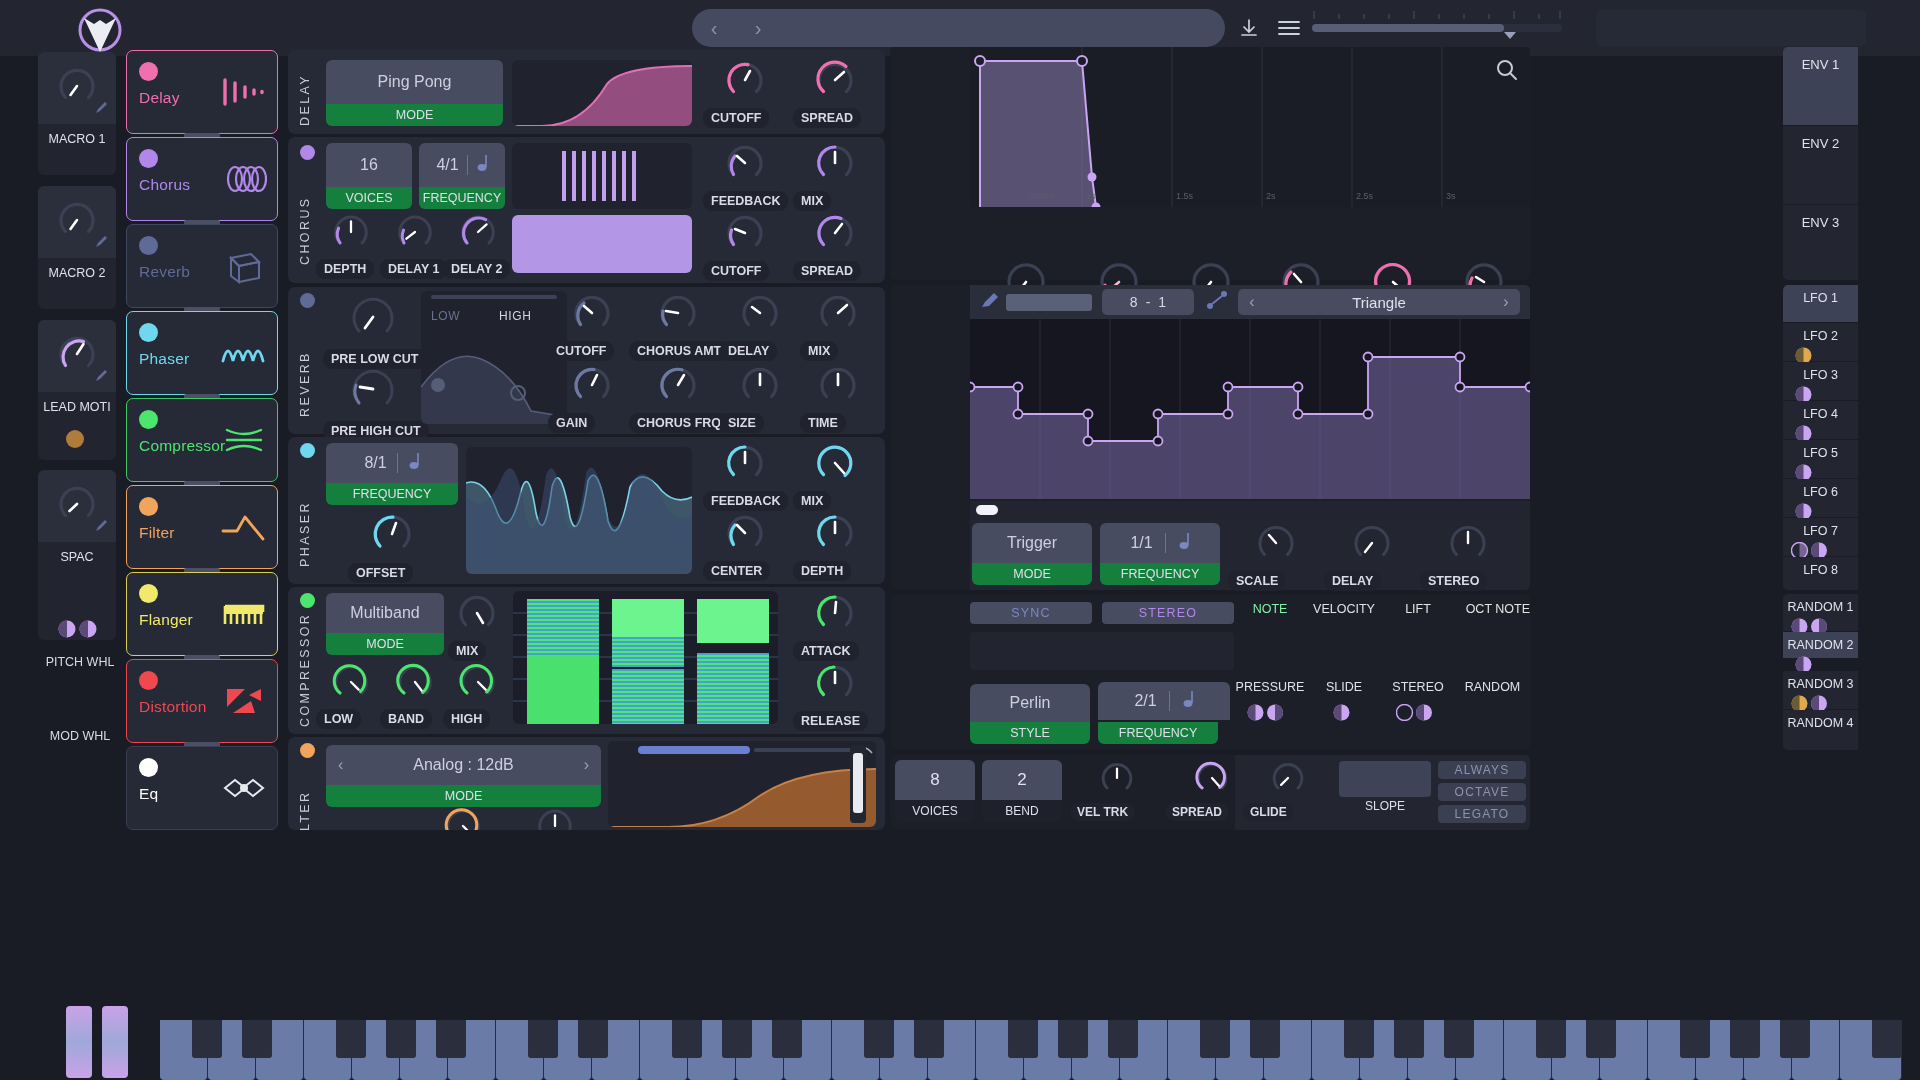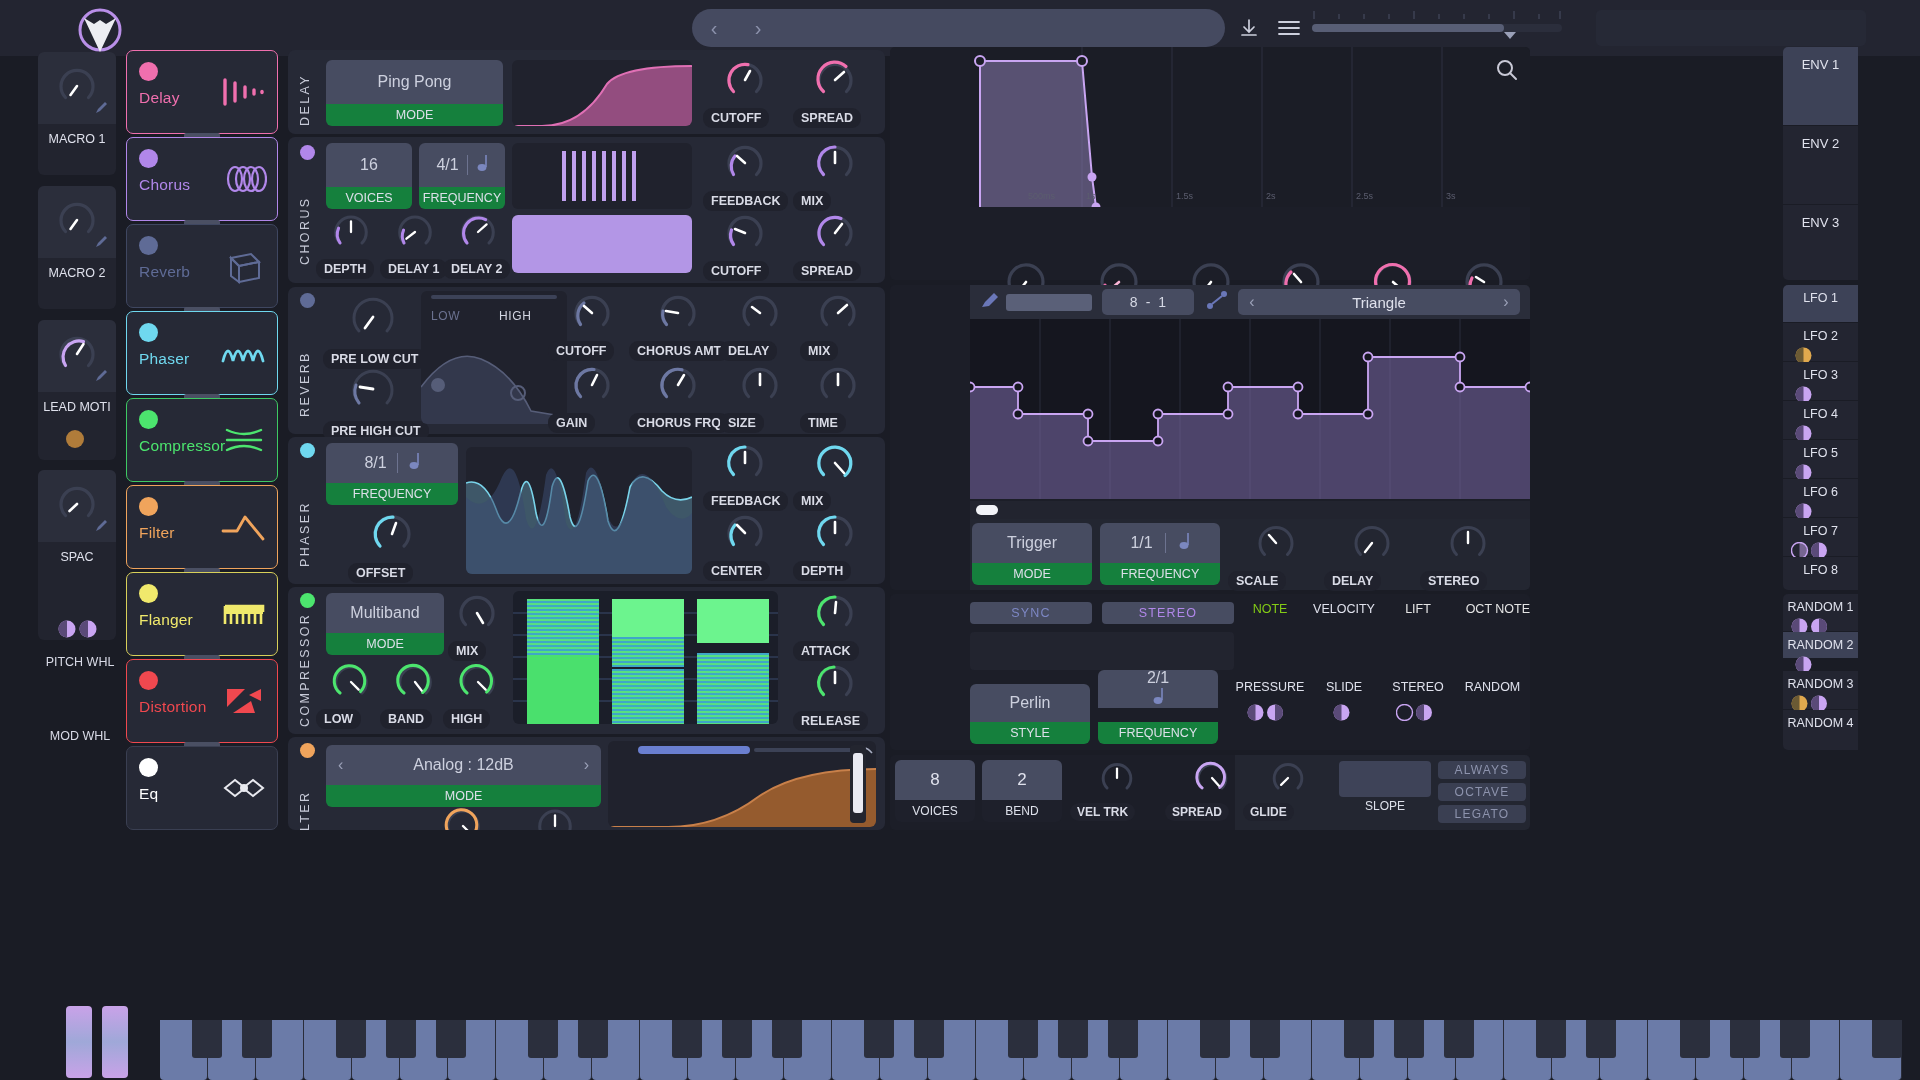--- a/index.html
+++ b/index.html
@@ -1059,34 +1059,34 @@
     </div>
 
     <div style="position:absolute; left:80px; top:4px; width:257px; height:45px;">
       <div style="position:absolute;left:0;top:4px;width:122px;height:22px;background:#474c61;border-radius:4px;display:flex;align-items:center;justify-content:center;font-size:12.5px;letter-spacing:1.2px;color:#7d87c4;">SYNC</div>
       <div style="position:absolute;left:132px;top:4px;width:132px;height:22px;background:#474c61;border-radius:4px;display:flex;align-items:center;justify-content:center;font-size:12.5px;letter-spacing:1.2px;color:#b187ea;">STEREO</div>
       <div style="position:absolute;left:0;top:34px;width:264px;height:38px;background:#22242f;border-radius:4px;"></div>
     </div>
 
     <div class="combo" style="left:80px; top:90px; width:120px; height:38px;">Perlin</div>
     <div class="combolbl" style="left:80px; top:128px; width:120px; height:22px;">STYLE</div>
-    <div class="combo" style="left:208px; top:76px; width:120px; height:38px;flex-direction:column;">
+    <div class="combo" style="left:208px; top:88px; width:132px; height:38px;">
       <span>2/1</span>
       <span style="display:inline-block;width:1px;height:20px;background:#6d7390;margin:0 12px;"></span>
       <span>
         <svg width="12" height="18" viewBox="0 0 12 18">
             <path d="M10 1 L10 13" stroke="#7b87bf" stroke-width="1.6"></path>
             <ellipse cx="6" cy="13.5" rx="4.4" ry="3.4" fill="#7b87bf"></ellipse>
           </svg>
       </span>
     </div>
     <div class="combolbl" style="left:208px; top:128px; width:120px; height:22px;">FREQUENCY</div>
 
     <div style="position:absolute; left:343px; top:0; width:297px; height:156px;">
-      <div style="position:absolute;left:0;top:8px;width:74px;text-align:center;font-size:12.5px;color:#84cc16;">NOTE</div>
+      <div style="position:absolute;left:0;top:8px;width:74px;text-align:center;font-size:12.5px;color:#86efac;">NOTE</div>
       <div style="position:absolute;left:74px;top:8px;width:74px;text-align:center;font-size:12.5px;color:#dfe1ec;">VELOCITY</div>
       <div style="position:absolute;left:148px;top:8px;width:74px;text-align:center;font-size:12.5px;color:#e5e5e5;">LIFT</div>
       <div style="position:absolute;left:222px;top:8px;width:75px;text-align:right;font-size:12.5px;color:#e5e5e5;">OCT NOTE</div>
 
       <div style="position:absolute;left:0;top:86px;width:74px;text-align:center;font-size:12.5px;color:#dfe1ec;">PRESSURE</div>
       <div style="position:absolute;left:74px;top:86px;width:74px;text-align:center;font-size:12.5px;color:#dfe1ec;">SLIDE</div>
       <div style="position:absolute;left:148px;top:86px;width:74px;text-align:center;font-size:12.5px;color:#dfe1ec;">STEREO</div>
       <div style="position:absolute;left:222px;top:86px;width:75px;text-align:center;font-size:12.5px;color:#dfe1ec;">RANDOM</div>
 
       <div style="position:absolute;left:14px;top:110px;">

